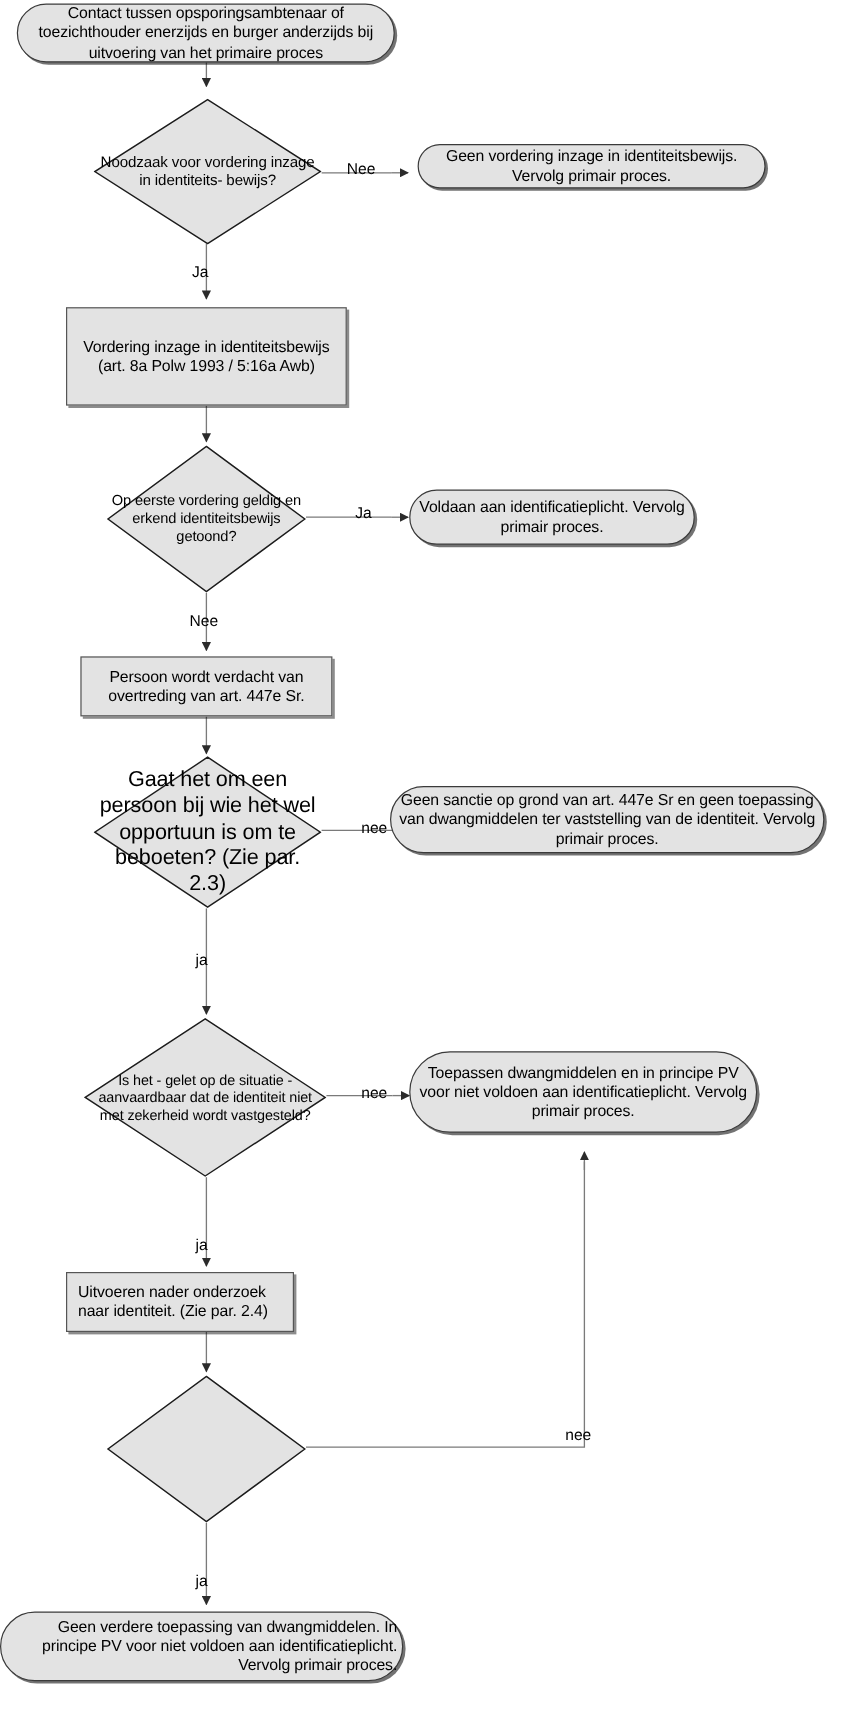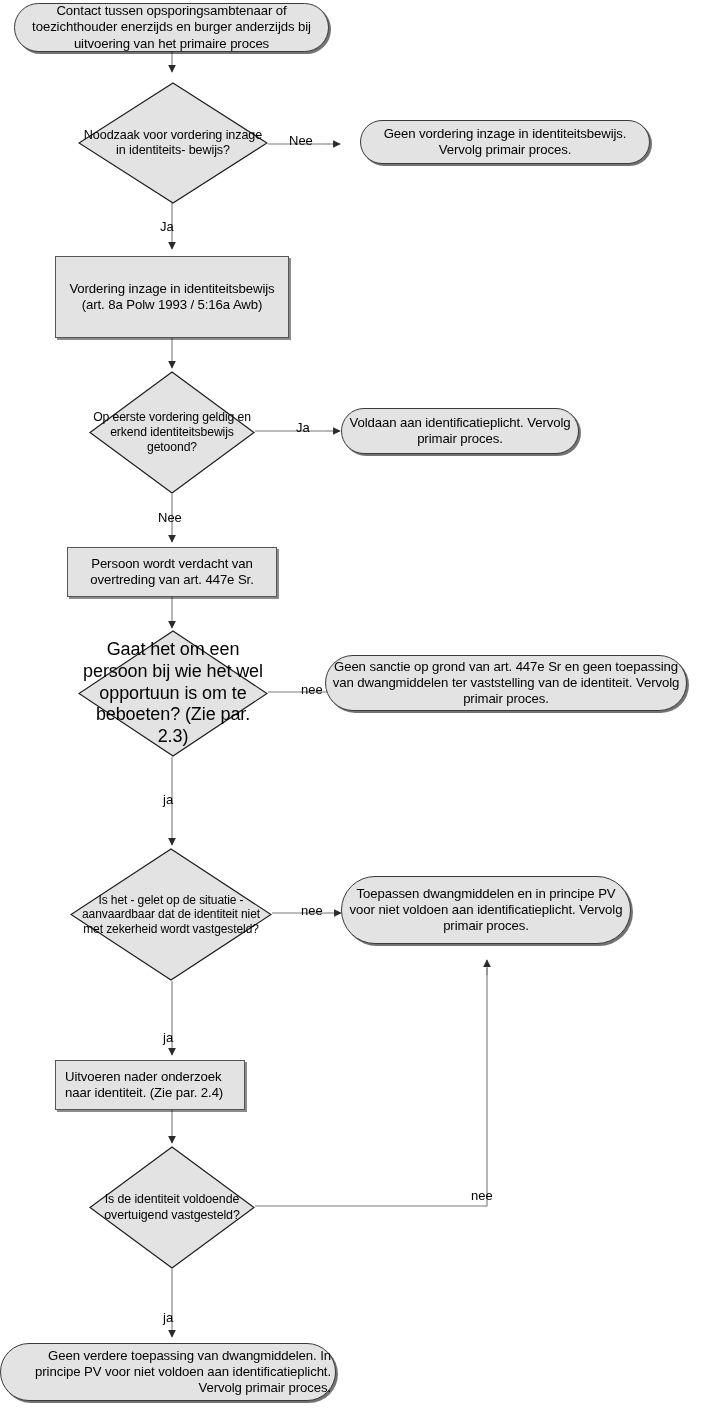--- a/index.html
+++ b/index.html
@@ -138,21 +138,21 @@
     <div class="txt">Contact tussen opsporingsambtenaar of toezichthouder enerzijds en burger anderzijds bij uitvoering van het primaire proces</div>
   </div>
 
   <div class="node decision" style="left:78px; top:82px; width:190px; height:122px;">
     <svg class="dia" viewBox="0 0 190 122" preserveAspectRatio="none">
       <polygon points="95,1 189,61 95,121 1,61" fill="#e3e3e3" stroke="#1c1c1c" stroke-width="1.2"></polygon>
     </svg>
     <div class="txt" style="font-size:12.6px;">Noodzaak voor vordering inzage in identiteits- bewijs?</div>
   </div>
 
-  <div class="node terminator" style="left:360px; top:120px; width:290px; height:44px;">
+  <div class="node terminator" style="left:348px; top:120px; width:290px; height:37px;">
     <div class="txt">Geen vordering inzage in identiteitsbewijs. Vervolg primair proces.</div>
   </div>
 
   <div class="node process" style="left:55px; top:256px; width:234px; height:82px;">
     <div class="txt">Vordering inzage in identiteitsbewijs (art. 8a Polw 1993 / 5:16a Awb)</div>
   </div>
 
   <div class="node decision" style="left:89px; top:371px; width:166px; height:123px;">
     <svg class="dia" viewBox="0 0 166 123" preserveAspectRatio="none">
       <polygon points="83,1 165,61.5 83,122 1,61.5" fill="#e3e3e3" stroke="#1c1c1c" stroke-width="1.2"></polygon>
@@ -191,21 +191,20 @@
   </div>
 
   <div class="node process leftalign" style="left:55px; top:1060px; width:190px; height:50px;">
     <div class="txt">Uitvoeren nader onderzoek naar identiteit. (Zie par. 2.4)</div>
   </div>
 
   <div class="node decision" style="left:89px; top:1146px; width:166px; height:123px;">
     <svg class="dia" viewBox="0 0 166 123" preserveAspectRatio="none">
       <polygon points="83,1 165,61.5 83,122 1,61.5" fill="#e3e3e3" stroke="#1c1c1c" stroke-width="1.2"></polygon>
     </svg>
-    <div class="txt" style="font-size:12.4px;">Is de identiteit voldoende overtuigend vastgesteld?</div>
   </div>
 
   <div class="node terminator" style="left:0; top:1343px; width:336px; height:58px;text-align:right;">
     <div class="txt">Geen verdere toepassing van dwangmiddelen. In principe PV voor niet voldoen aan identificatieplicht. Vervolg primair proces.</div>
   </div>
 
   <div class="edge-label" style="left:289px; top:133px;">Nee</div>
   <div class="edge-label" style="left:160px; top:219px;">Ja</div>
   <div class="edge-label" style="left:296px; top:420px;">Ja</div>
   <div class="edge-label" style="left:158px; top:510px;">Nee</div>

